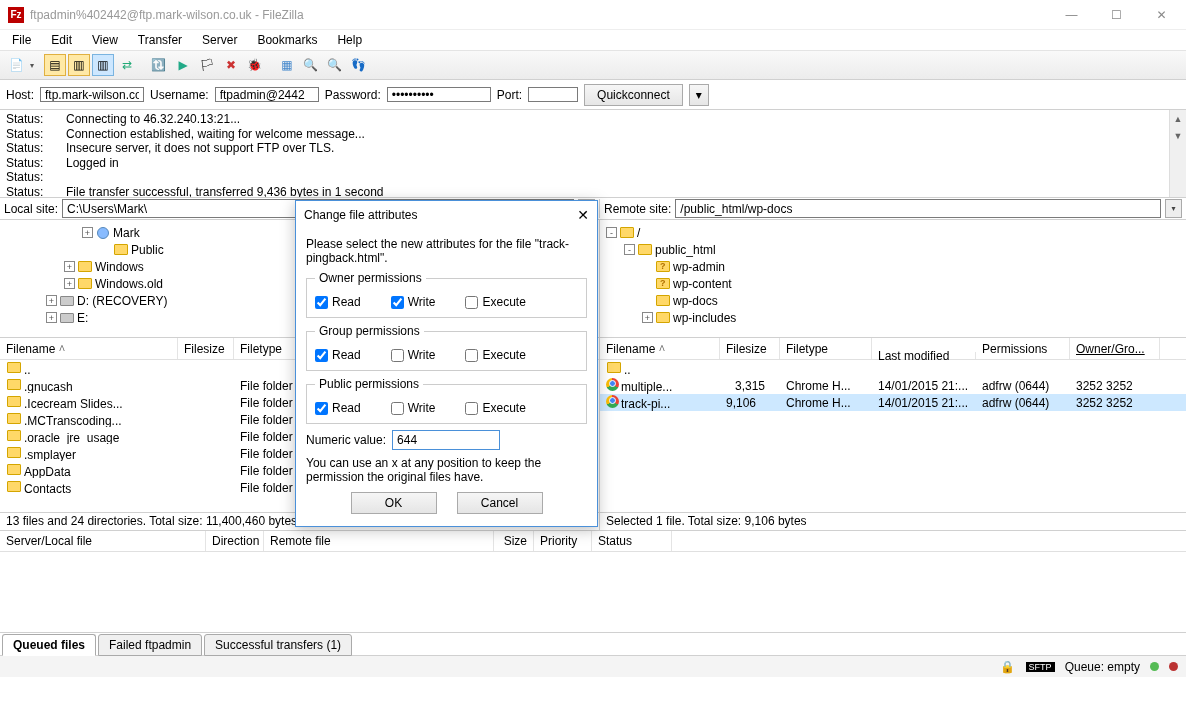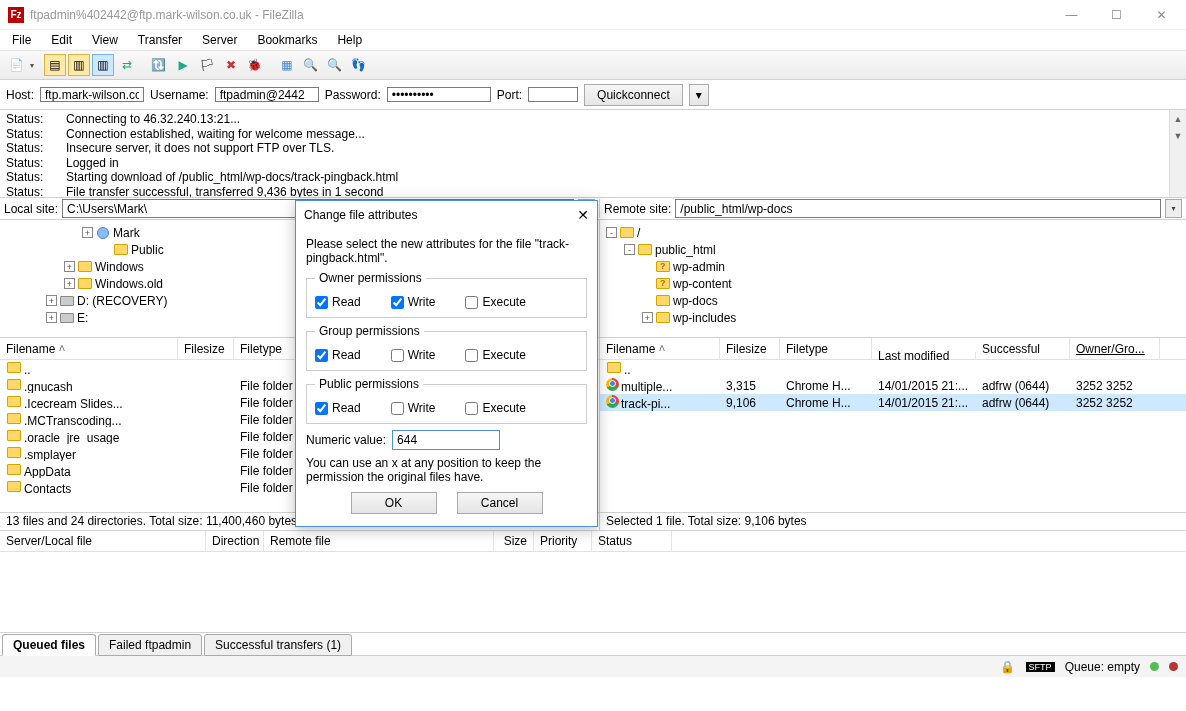--- a/index.html
+++ b/index.html
@@ -150,21 +150,20 @@
     <div class="log-row">
       <span class="lab">Status:</span>
       <span>Insecure server, it does not support FTP over TLS.</span>
     </div>
     <div class="log-row">
       <span class="lab">Status:</span>
       <span>Logged in</span>
     </div>
     <div class="log-row">
       <span class="lab">Status:</span>
-      <span>Starting download of /public_html/wp-docs/track-pingback.html</span>
     </div>
     <div class="log-row">
       <span class="lab">Status:</span>
       <span>File transfer successful, transferred 9,436 bytes in 1 second</span>
     </div>
     <div class="scrollbar-v">
       <div class="up">▲</div>
       <div style="flex:1"></div>
       <div class="down">▼</div>
     </div>
@@ -339,37 +338,37 @@
           <div class="cell" style="width:90px">File folder</div>
         </div>
       </div>
   </div>
   <div class="list right">
     <div class="list-header" id="rcols">
         <div class="col" style="width: 120px;">Filename <span class="sort-arr">ᐱ</span></div>
         <div class="col" style="width: 60px;">Filesize</div>
         <div class="col" style="width: 92px;">Filetype</div>
         <div class="col" style="width: 104px; margin-top: 14px;">Last modified</div>
-        <div class="col" style="width: 94px;">Successful</div>
+        <div class="col" style="width: 94px;">Permissions</div>
         <div class="col" style="width: 90px; text-decoration: underline;">Owner/Gro...</div>
       </div>
     <div class="list-body" id="rrows">
         <div class="list-row">
           <div class="cell" style="width:120px"><span class="ico">
               <span class="folder"></span>
             </span>..</div>
           <div class="cell" style="width:60px;text-align:right"></div>
           <div class="cell" style="width:92px"></div>
           <div class="cell" style="width:104px"></div>
           <div class="cell" style="width:94px"></div>
           <div class="cell" style="width:90px"></div>
         </div>
         <div class="list-row">
           <div class="cell" style="width:120px"><span class="chrome-ico"></span>multiple...</div>
-          <div class="cell" style="width:60px;text-align:left">3,315</div>
+          <div class="cell" style="width:60px;text-align:center">3,315</div>
           <div class="cell" style="width:92px">Chrome H...</div>
           <div class="cell" style="width:104px">14/01/2015 21:...</div>
           <div class="cell" style="width:94px">adfrw (0644)</div>
           <div class="cell" style="width:90px">3252 3252</div>
         </div>
         <div class="list-row sel">
           <div class="cell" style="width:120px"><span class="chrome-ico"></span>track-pi...</div>
           <div class="cell" style="width:60px;text-align:left">9,106</div>
           <div class="cell" style="width:92px">Chrome H...</div>
           <div class="cell" style="width:104px">14/01/2015 21:...</div>

